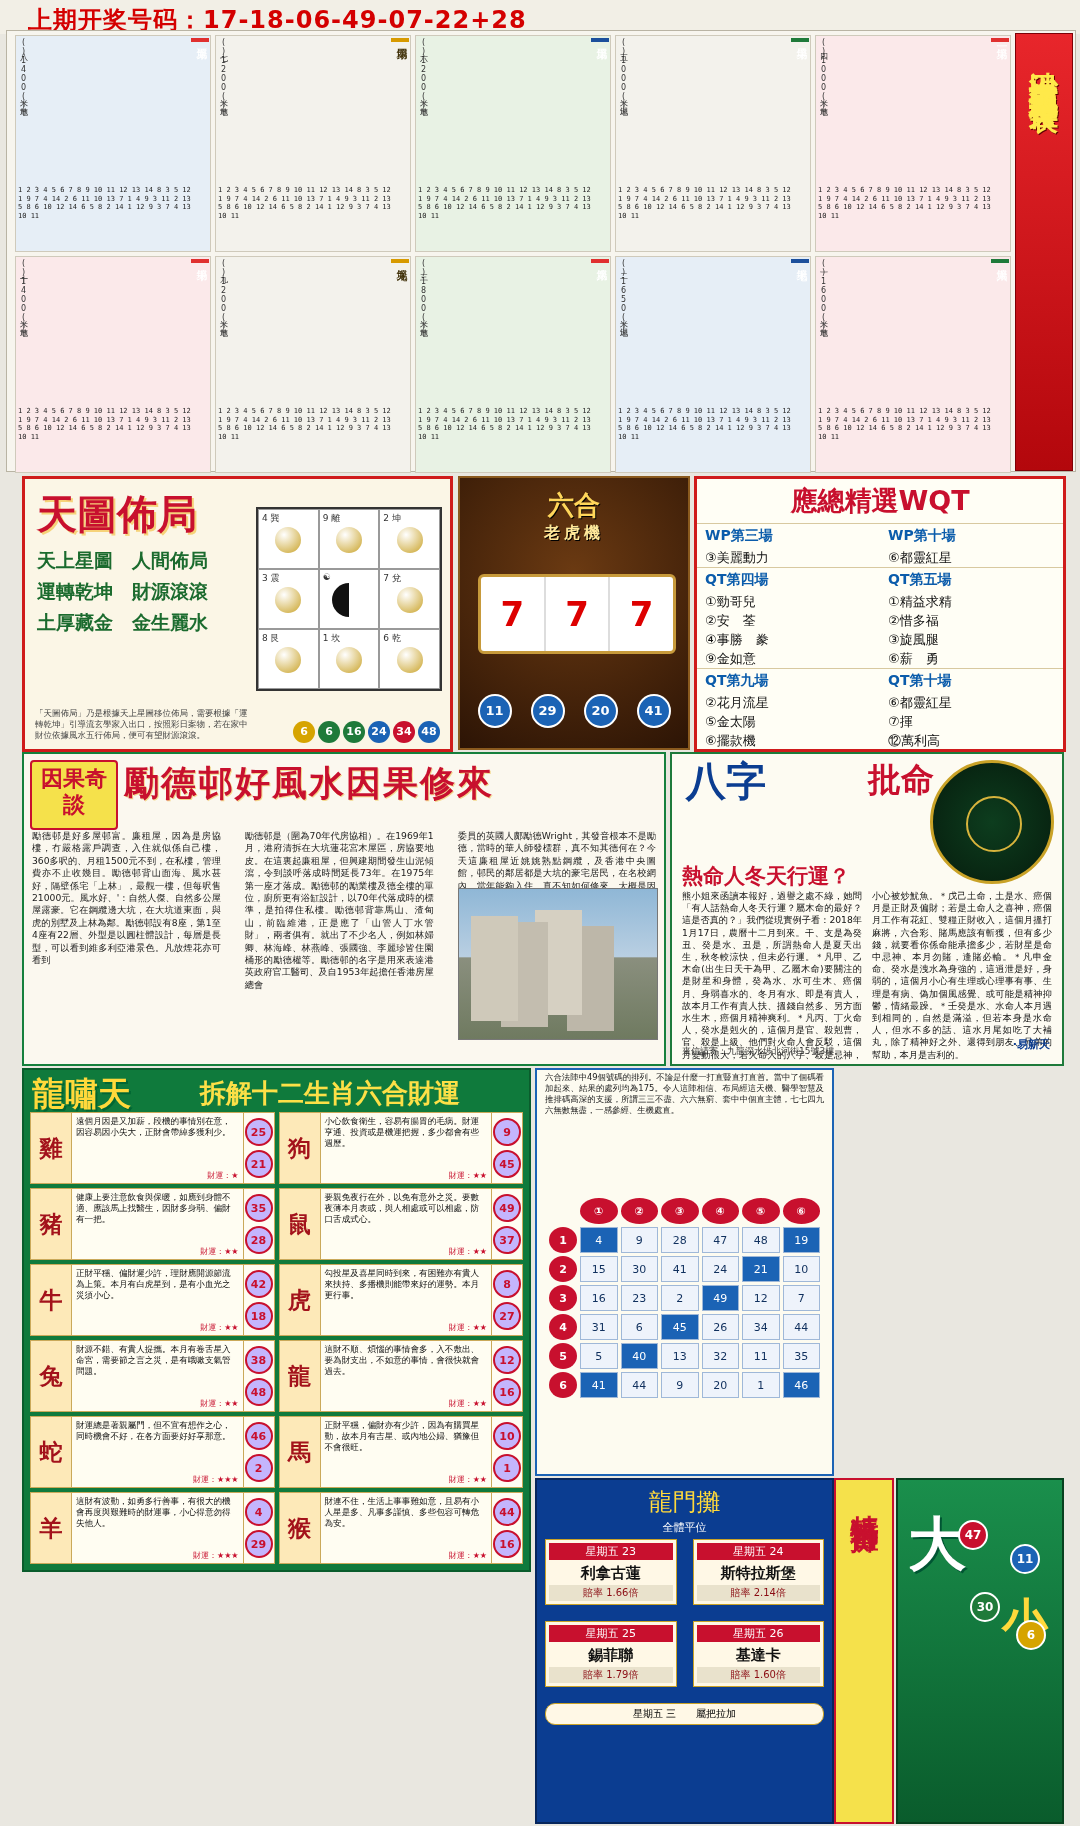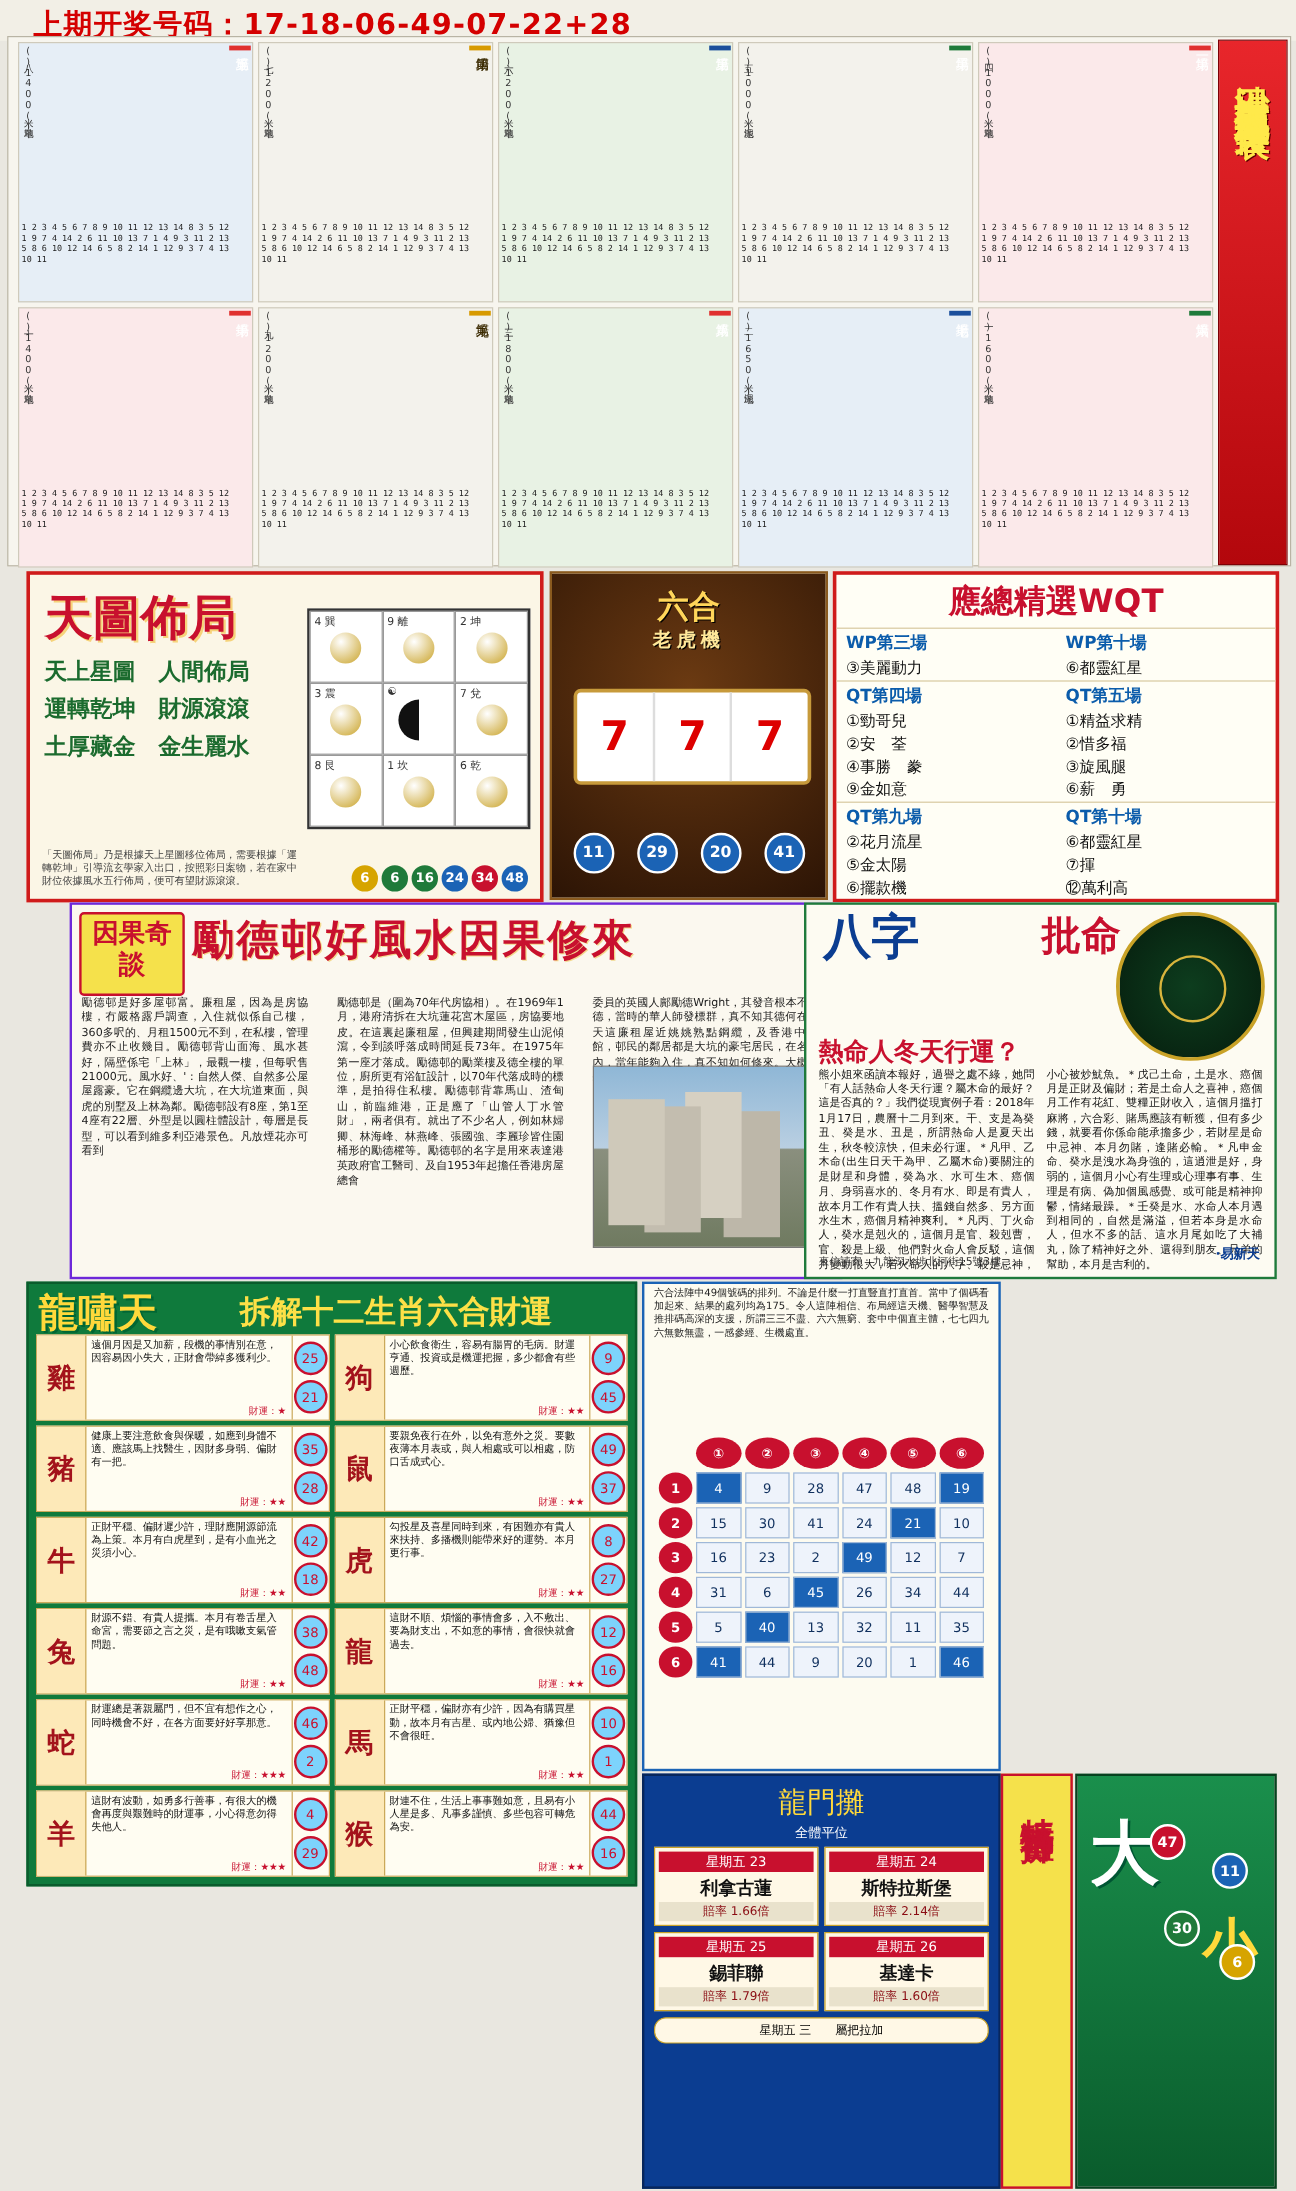--- a/index.html
+++ b/index.html
@@ -52,21 +52,21 @@
   .chip{width:30px;height:30px;border-radius:50%;background:#1b63b5;color:#fff;font-size:13px;line-height:30px;text-align:center;border:2px solid #fff;font-weight:bold;}
 
   
   .wqt{position:absolute;left:694px;top:476px;width:366px;height:270px;background:#fffef5;border:3px solid #cf1b1b;}
   .wqt h3{margin:4px 0 4px;text-align:center;color:#c8102e;font-size:27px;font-weight:bold;}
   .wqt .grid{display:grid;grid-template-columns:1fr 1fr;gap:0;}
   .wqt .cellh{font-size:14px;font-weight:bold;color:#0b5cab;padding:3px 8px;border-top:1px solid #d8c9a0;}
   .wqt .cell{font-size:13px;color:#111;padding:1px 8px;line-height:17px;}
 
   
-  .article{position:absolute;left:22px;top:752px;width:640px;height:310px;background:#fbf8ef;border:2px solid #6d28d9;margin-left:36px;}
+  .article{position:absolute;left:22px;top:752px;width:640px;height:310px;background:#fbf8ef;border:2px solid #15803d;}
   .art-badge{position:absolute;left:6px;top:6px;width:84px;height:62px;background:#f5e14b;border:2px solid #c8102e;border-radius:4px;color:#c8102e;font-weight:bold;font-size:22px;line-height:26px;text-align:center;padding-top:4px;}
   .art-title{position:absolute;left:100px;top:6px;font-size:35px;font-weight:bold;color:#c8102e;letter-spacing:2px;text-shadow:1px 1px 0 #f3d98e;}
   .art-cols{position:absolute;left:8px;top:76px;right:8px;bottom:6px;display:flex;gap:24px;}
   .art-cols .col{flex:1;font-size:9.2px;line-height:12.4px;color:#1a1a1a;text-align:justify;}
   .art-cols .col.photo{flex:1.05;position:relative;}
   .photo-img{position:absolute;left:0;top:58px;width:100%;height:150px;background:linear-gradient(180deg,#8fb7d6 0%,#b9cfe2 45%,#8a8f7e 46%,#6f7a60 100%);border:1px solid #777;}
   .photo-img::before{content:"";position:absolute;left:6%;top:18%;width:24%;height:70%;background:#cfc9ba;box-shadow:30px 6px 0 #c3bdaf,64px -6px 0 #d6d0c2,96px 10px 0 #bdb7a9;}
 
   
   .bazi{position:absolute;left:670px;top:752px;width:390px;height:310px;background:#fdfbf2;border:2px solid #1e7a3b;}
@@ -83,36 +83,36 @@
   .zodiac{position:absolute;left:22px;top:1068px;width:505px;height:500px;background:#0f7a3c;border:2px solid #0a5c2c;}
   .zodiac .hd{height:40px;position:relative;}
   .zodiac .hd .a{position:absolute;left:8px;top:2px;font-size:33px;font-weight:bold;color:#ffd93b;text-shadow:2px 2px 0 #063;}
   .zodiac .hd .b{position:absolute;left:176px;top:6px;font-size:26px;font-weight:bold;color:#fde047;}
   .ztable{position:absolute;left:6px;top:42px;right:6px;bottom:6px;display:grid;grid-template-columns:1fr 1fr;gap:4px;}
   .zrow{display:flex;background:#fffdf2;border:1px solid #caa95a;}
   .zsign{width:40px;background:#fde9b8;display:flex;align-items:center;justify-content:center;font-size:23px;font-weight:bold;color:#a3121b;border-right:1px solid #caa95a;}
   .ztext{flex:1;font-size:8.6px;line-height:11px;padding:3px 4px;color:#111;position:relative;}
   .zstar{color:#c8102e;font-size:8px;position:absolute;right:4px;bottom:2px;padding-left:12px;}
   .znums{width:30px;border-left:1px solid #caa95a;display:flex;flex-direction:column;align-items:center;justify-content:center;gap:4px;}
-  .znum{width:24px;height:24px;border-radius:50%;border:2px solid #c8102e;color:#c8102e;font-size:11px;font-weight:normal;display:flex;align-items:center;justify-content:center;background:#7dd3fc;}
+  .znum{width:24px;height:24px;border-radius:50%;border:2px solid #c8102e;color:#c8102e;font-size:11px;font-weight:bold;display:flex;align-items:center;justify-content:center;background:#c4b5fd;}
 
   
   .fazhen{position:absolute;left:535px;top:1068px;width:295px;height:404px;background:#fdfbf0;border:2px solid #1b63b5;}
   .fazhen h3{margin:6px 0 2px;text-align:center;font-size:27px;color:#0b3d91;font-weight:bold;text-shadow:1px 1px 0 #cfe0f5;}
   .fazhen .p{font-size:8.4px;line-height:11px;padding:2px 8px;color:#222;text-align:justify;}
   .fz-grid{position:absolute;left:12px;top:128px;right:12px;display:grid;grid-template-columns:28px repeat(6,1fr);grid-auto-rows:26px;gap:3px;}
   .fz-h{background:#c8102e;color:#fff;border-radius:50%;font-size:11px;display:flex;align-items:center;justify-content:center;font-weight:bold;}
   .fz-c{background:#eef3fb;border:1px solid #9fb8d8;font-size:11px;display:flex;align-items:center;justify-content:center;color:#10305e;}
   .fz-c.b{background:#1b63b5;color:#fff;}
 
   
   .longmen{position:absolute;left:535px;top:1478px;width:295px;height:342px;background:#0b3d91;border:2px solid #07265c;}
   .longmen .hd{text-align:center;color:#ffd93b;font-size:24px;font-weight:normal;padding-top:6px;}
   .longmen .sub{text-align:center;color:#fff;font-size:11px;padding:2px 0 4px;}
-  .lm-grid{margin:0 8px;display:grid;grid-template-columns:1fr 1fr;gap:5px;}
+  .lm-grid{margin:0 8px;display:grid;grid-template-columns:1fr 1fr;gap:16px;}
   .lm-card{background:#fff8e6;border:1px solid #c9a227;padding:3px;}
   .lm-d{background:#c8102e;color:#fff;font-size:11px;text-align:center;padding:1px 0;}
   .lm-n{font-size:15px;text-align:center;color:#111;padding:4px 0 2px;font-weight:bold;}
   .lm-b{background:#e9e2cc;font-size:10px;text-align:center;color:#8a0b12;padding:1px 0;}
 
   
   .tema{position:absolute;left:834px;top:1478px;width:56px;height:342px;background:#f5e14b;border:2px solid #c8102e;}
   .tema span{display:block;writing-mode:vertical-rl;text-orientation:upright;color:#c8102e;font-size:28px;font-weight:bold;margin:12px auto;letter-spacing:4px;}
   .daxiao{position:absolute;left:896px;top:1478px;width:164px;height:342px;background:linear-gradient(180deg,#1a8f4c,#0a5c2c);border:2px solid #07421f;}
   .daxiao .t1{position:absolute;left:10px;top:26px;font-size:58px;color:#fff;font-weight:bold;text-shadow:2px 2px 0 #053;}

